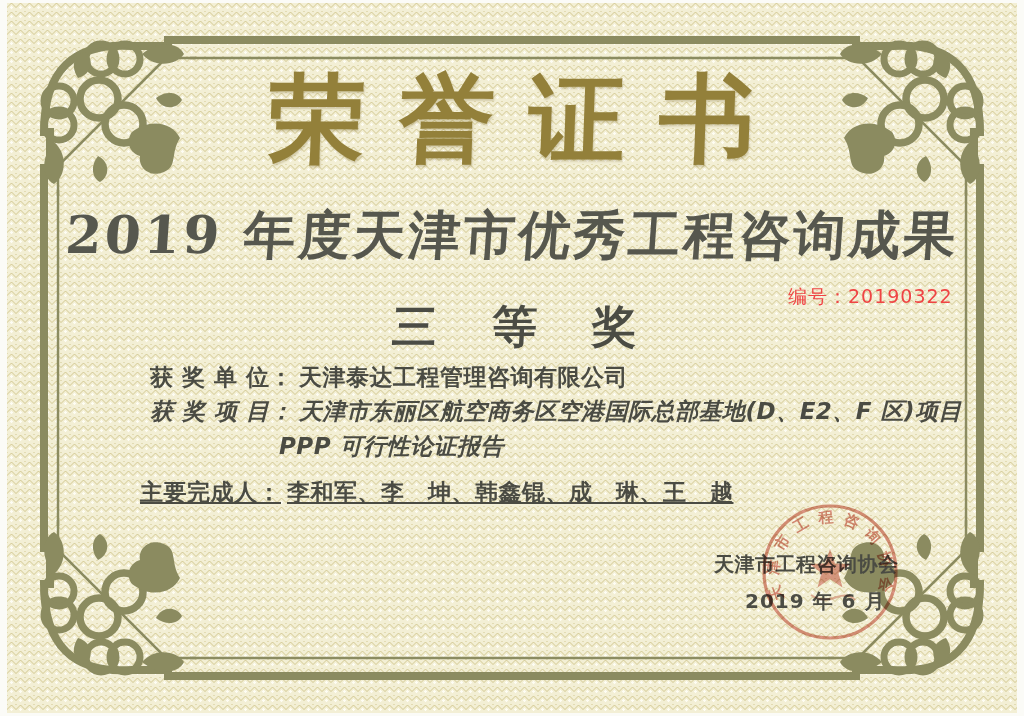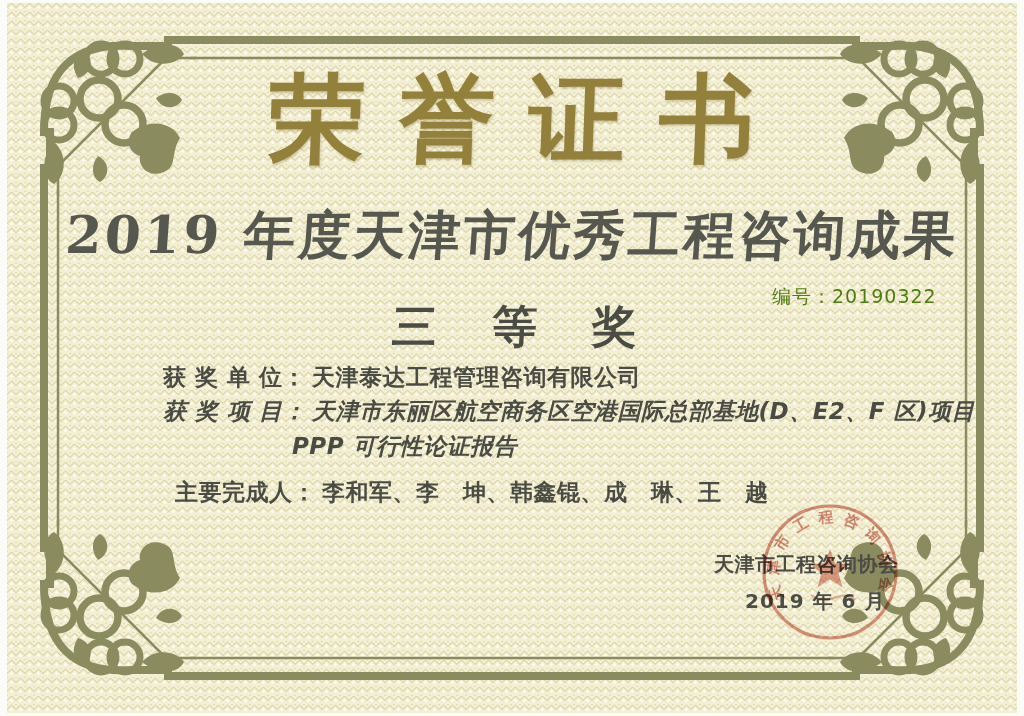--- a/index.html
+++ b/index.html
@@ -27,33 +27,33 @@
     letter-spacing:34px;padding-left:34px;line-height:1.15;
     text-shadow:1px 2px 2px rgba(110,92,30,.25);
     transform:skewX(-2deg);
   }
   .subtitle{
     left:0;right:0;top:201px;text-align:center;
     font-family:"DejaVu Serif","Liberation Serif",serif;
     font-size:52px;font-weight:800;color:#56574e;
     letter-spacing:3px;transform:skewX(-4deg);
   }
-  .serial{left:772px;top:284px;font-size:19px;color:#4d7c0f;letter-spacing:1px;}
+  .serial{left:788px;top:284px;font-size:19px;color:#ef4444;letter-spacing:1px;}
   .award{
     left:392px;top:297px;
     font-family:"DejaVu Serif","Liberation Serif",serif;
     font-size:45px;font-weight:900;color:#4b4c44;
     letter-spacing:55px;transform:skewX(-3deg);
   }
-  .row{font-size:23px;font-weight:700;color:#4a4b43;letter-spacing:.5px;margin-left:13px;}
+  .row{font-size:23px;font-weight:700;color:#4a4b43;letter-spacing:.5px;}
   .row .lbl{margin-right:6px;}
   .r-unit{left:150px;top:362px;}
   .r-proj{left:150px;top:396px;font-style:italic;}
   .r-proj2{left:279px;top:431px;font-style:italic;}
-  .r-auth{left:162px;top:477px;}
+  .r-auth{left:140px;top:477px;text-decoration:underline;}
   .issuer{left:714px;top:551px;font-size:20px;font-weight:700;color:#4a4b43;letter-spacing:0.5px;}
   .date{left:745px;top:588px;font-size:20px;font-weight:600;color:#4c4d45;letter-spacing:1px;}
   .seal{position:absolute;left:755px;top:497px;mix-blend-mode:multiply;opacity:.85;}
 </style>
 </head>
 <body>
 
 <div class="paper"></div>
 
 <svg class="frame" width="1024" height="716" viewBox="0 0 1024 716" aria-hidden="true">

